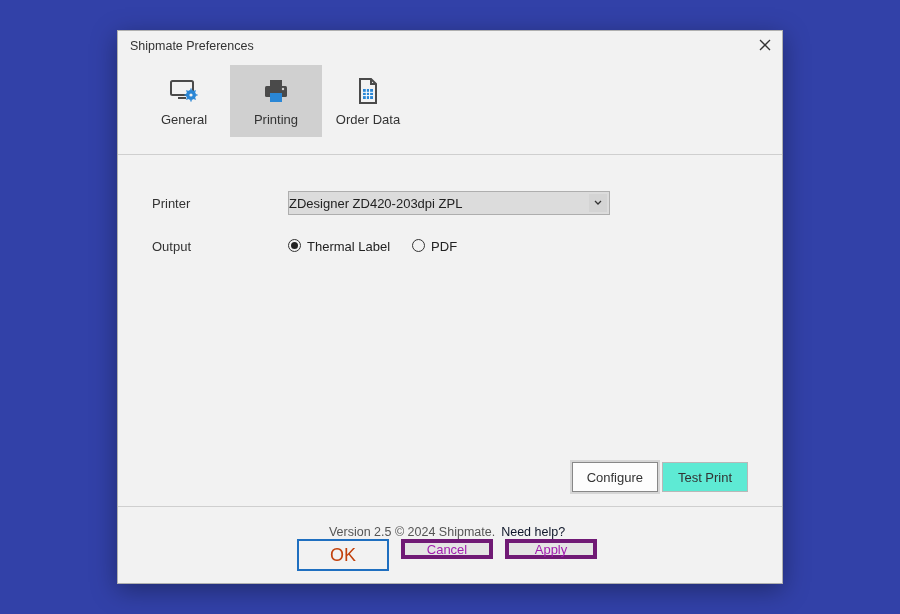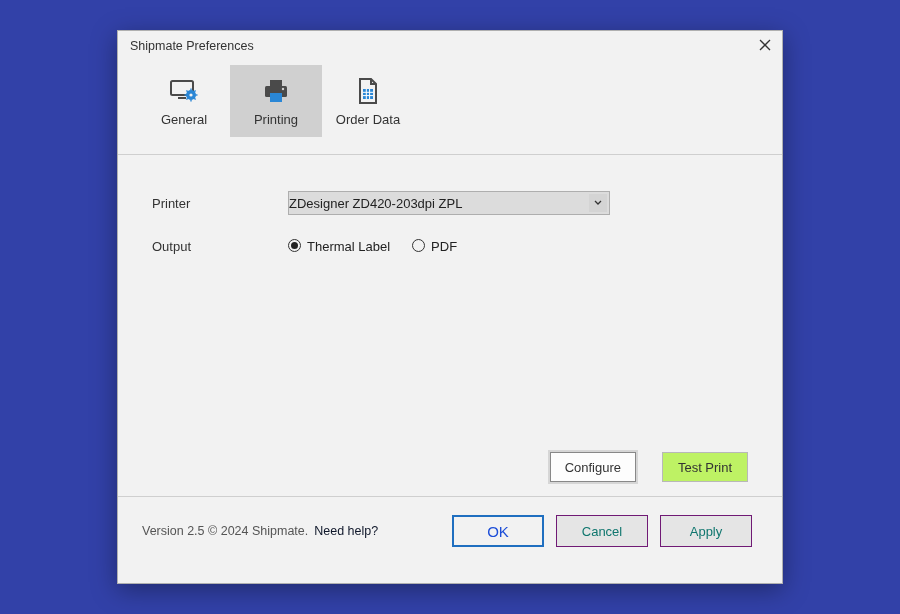--- a/index.html
+++ b/index.html
@@ -137,46 +137,47 @@
       width: 7px;
       height: 7px;
       background: #222;
       border-radius: 50%;
     }
     .action-row {
       position: absolute;
       right: 34px;
       bottom: 14px;
       display: flex;
-      gap: 26px;
+      gap: 4px;
     }
     .btn {
       min-width: 86px;
       height: 30px;
-      background: #bef264;
+      background: #5eead4;
       border: 1px solid #b8b8b8;
       display: flex;
       align-items: center;
       justify-content: center;
       font-size: 13px;
       color: #333;
       cursor: pointer;
       padding: 0 14px;
     }
     .btn.focus {
       background: #fdfdfd;
       border: 1px solid #888;
       outline: 2px solid #d6d6d6;
       outline-offset: 0;
     }
     .footer {
       border-top: 1px solid #cfcfcf;
-      padding: 18px 30px 36px 24px;
-      display: flex;
-      align-items: center;
+      padding: 18px 30px 12px 24px;
+      display: flex;
+      align-items: center;
+      flex-direction: column;
     }
     .footer-left {
       display: flex;
       align-items: center;
       gap: 6px;
       font-size: 12.5px;
       color: #555;
     }
     .footer-link {
       color: #0f172a;
@@ -188,34 +189,34 @@
       gap: 12px;
     }
     .btn-primary {
       width: 92px;
       height: 32px;
       background: #f2f2f2;
       border: 2px solid #1f6fc0;
       display: flex;
       align-items: center;
       justify-content: center;
-      font-size: 15px;
-      color: #1d4ed8;
+      font-size: 18px;
+      color: #c2410c;
       cursor: pointer;
     }
     .btn-std {
       width: 92px;
-      height: 32px;
+      height: 20px;
       background: #e5e5e5;
-      border: 1px solid #701a75;
-      display: flex;
-      align-items: center;
-      justify-content: center;
-      font-size: 13px;
-      color: #0f766e;
+      border: 4px solid #701a75;
+      display: flex;
+      align-items: center;
+      justify-content: center;
+      font-size: 13px;
+      color: #a21caf;
       cursor: pointer;
     }
   </style>
 </head>
 <body>
 
 <div class="dialog">
 
   <div class="titlebar">
     <span>Shipmate Preferences</span>

